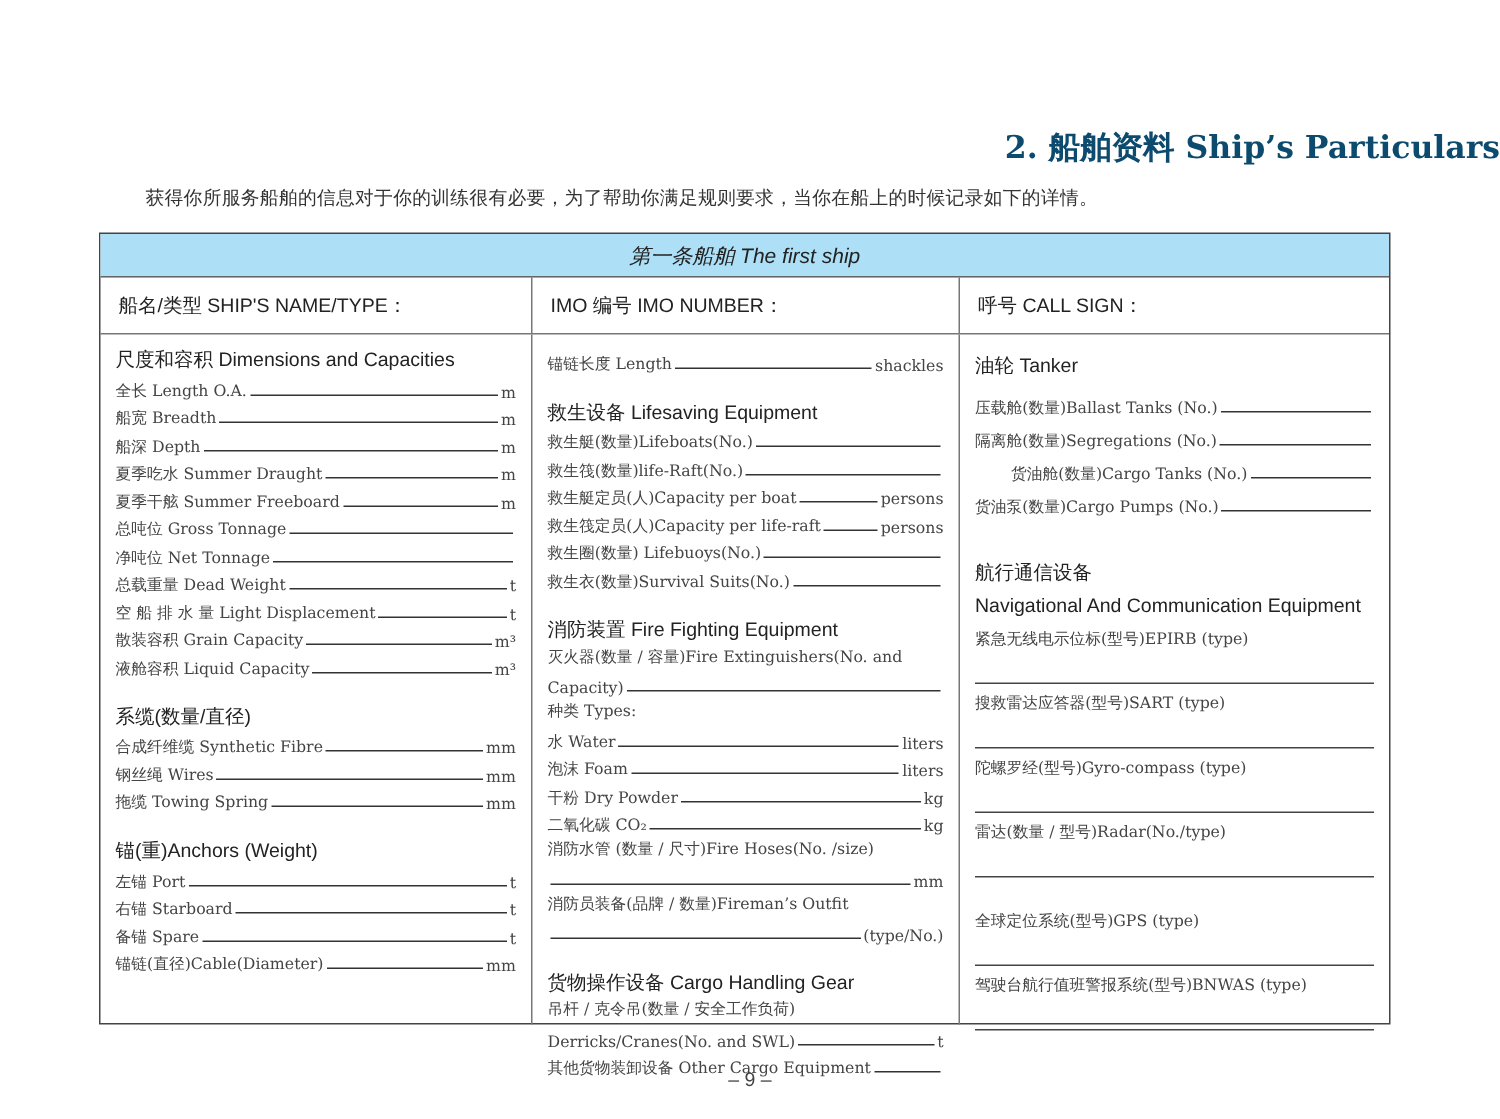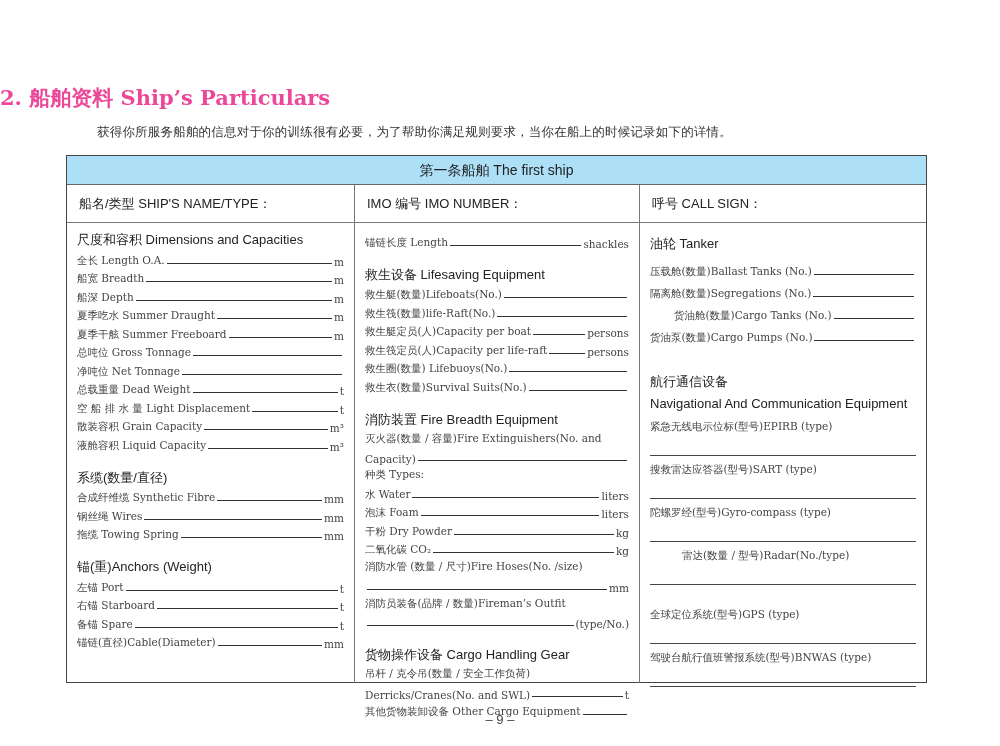--- a/index.html
+++ b/index.html
@@ -1,22 +1,22 @@
 <!DOCTYPE html>
 <html><head>
   <meta charset="utf-8">
   <style>
     html, body { margin: 0; padding: 0; background: #ffffff; }
     body { width: 1000px; height: 746px; position: relative; overflow: hidden; color: #333; }
-    .title { position: absolute; top: 84px; left: 0; width: 1000px; text-align: left;
-             font-family: "DejaVu Serif", "Liberation Serif", serif; font-weight: bold; font-size: 21px; color: #ec4899; }
+    .title { position: absolute; top: 84px; left: 0; width: 1000px; text-align: right;
+             font-family: "DejaVu Serif", "Liberation Serif", serif; font-weight: bold; font-size: 21px; color: #0c4a6e; }
     .intro { position: absolute; top: 124px; left: 97px; font-family: "DejaVu Serif", serif; font-size: 12.5px; color: #333; letter-spacing: 0.2px; }
     .table { position: absolute; left: 66px; top: 155px; width: 861px; height: 528px; border: 1.5px solid #444; box-sizing: border-box; }
     .banner { height: 28px; background: #ade0f7; border-bottom: 1px solid #666; text-align: center; line-height: 28px;
-              font-family: "Liberation Sans", sans-serif; font-size: 14px; color: #222; }
+              font-family: "Liberation Sans", sans-serif; font-size: 14px; color: #222; font-style: italic; }
     .idrow { display: flex; height: 37px; border-bottom: 1px solid #777; }
     .idcell { font-family: "Liberation Sans", sans-serif; font-size: 13px; color: #222; line-height: 37px; padding-left: 12px; box-sizing: border-box; }
     .idcell + .idcell { border-left: 1px solid #777; }
     .c1 { width: 287px; } .c2 { width: 285px; } .c3 { width: 287px; }
     .body { display: flex; height: calc(100% - 66px); }
     .col { box-sizing: border-box; padding: 8px 10px 0 10px; position: relative; }
     .col + .col { border-left: 1px solid #777; }
     .sec { font-family: "Liberation Sans", sans-serif; font-size: 13px; color: #222; line-height: 18px; }
     .row { display: flex; align-items: flex-end; font-family: "DejaVu Serif", "Liberation Serif", serif; font-size: 10.5px; color: #444; height: 18.5px; white-space: nowrap; }
     .row .lbl { flex: 0 0 auto; }
@@ -180,21 +180,21 @@
             <span class="line"></span>
             <span class="unit"></span>
           </div>
           <div class="row">
             <span class="lbl">救生衣(数量)Survival Suits(No.)</span>
             <span class="line"></span>
             <span class="unit"></span>
           </div>
         </div>
       <div class="gap"></div>
-      <div class="sec">消防装置 Fire Breadth Equipment</div>
+      <div class="sec">消防装置 Fire Fighting Equipment</div>
       <div class="wrap">灭火器(数量 / 容量)Fire Extinguishers(No. and</div>
       <div class="row">
         <span class="lbl">Capacity)</span>
         <span class="line"></span>
       </div>
       <div class="wrap">种类 Types:</div>
       <div id="fire-rows">
           <div class="row">
             <span class="lbl">水 Water</span>
             <span class="line"></span>
@@ -270,21 +270,21 @@
           </div>
           <div>
             <div class="wrap" style="margin-top: 4px;">搜救雷达应答器(型号)SART (type)</div>
             <div class="navline" style="height: 20px;"></div>
           </div>
           <div>
             <div class="wrap" style="margin-top: 4px;">陀螺罗经(型号)Gyro-compass (type)</div>
             <div class="navline" style="height: 20px;"></div>
           </div>
           <div>
-            <div class="wrap" style="margin-top: 4px; margin-left: 32px;">雷达(数量 / 型号)Radar(No./type)</div>
+            <div class="wrap" style="margin-top: 4px;">雷达(数量 / 型号)Radar(No./type)</div>
             <div class="navline" style="height: 20px;"></div>
           </div>
           <div>
             <div class="wrap" style="margin-top: 20px;">全球定位系统(型号)GPS (type)</div>
             <div class="navline" style="height: 20px;"></div>
           </div>
           <div>
             <div class="wrap" style="margin-top: 4px;">驾驶台航行值班警报系统(型号)BNWAS (type)</div>
             <div class="navline" style="height: 20px;"></div>
           </div>

